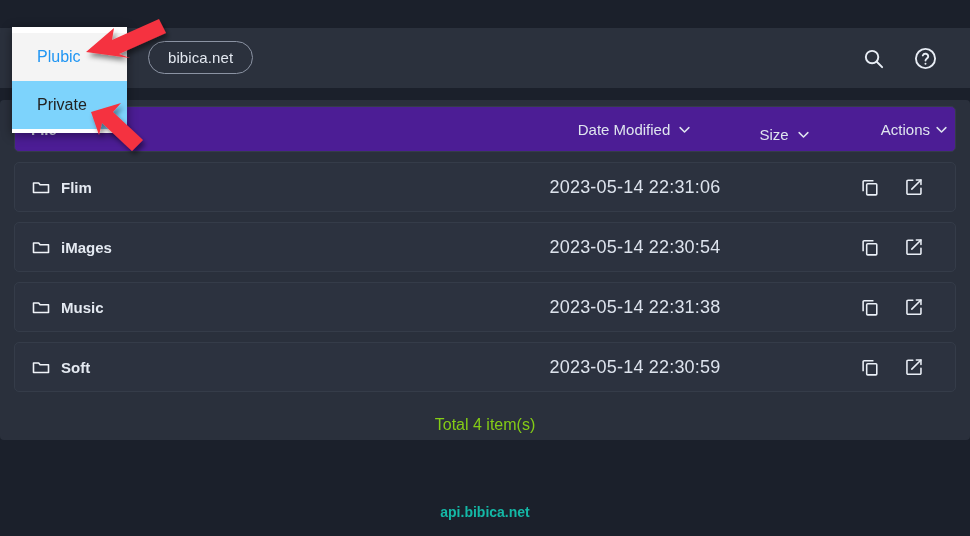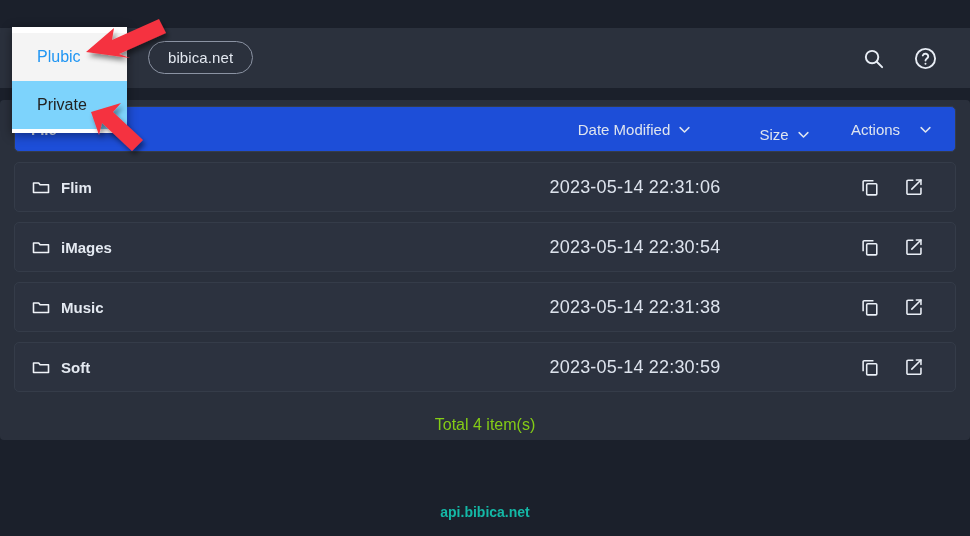--- a/index.html
+++ b/index.html
@@ -108,21 +108,21 @@
     border: 1px solid #353c49;
     border-radius: 5px;
     background: #2a303c;
     display: flex;
     align-items: center;
     box-sizing: border-box;
   }
   .header-card {
     height: 46px;
     margin-bottom: 10px;
-    background: #1d4ed8;
+    background: #4c1d95;
   }
   .row-card {
     height: 50px;
     margin-bottom: 10px;
     background: #2c323f;
   }
 
   .col-file {
     flex: 0 0 520px;
     display: flex;
@@ -145,22 +145,22 @@
     display: flex;
     align-items: center;
     justify-content: center;
     gap: 7px;
     margin-top: 10px;
   }
   .col-actions {
     flex: 1 1 auto;
     display: flex;
     align-items: center;
-    justify-content: center;
-    gap: 18px;
+    justify-content: flex-end;
+    gap: 4px;
     padding-right: 6px;
   }
   .row-card .col-actions {
     gap: 22px;
     justify-content: center;
   }
 
   .hdr-label {
     font-size: 15px;
     color: #dfe5ef;

